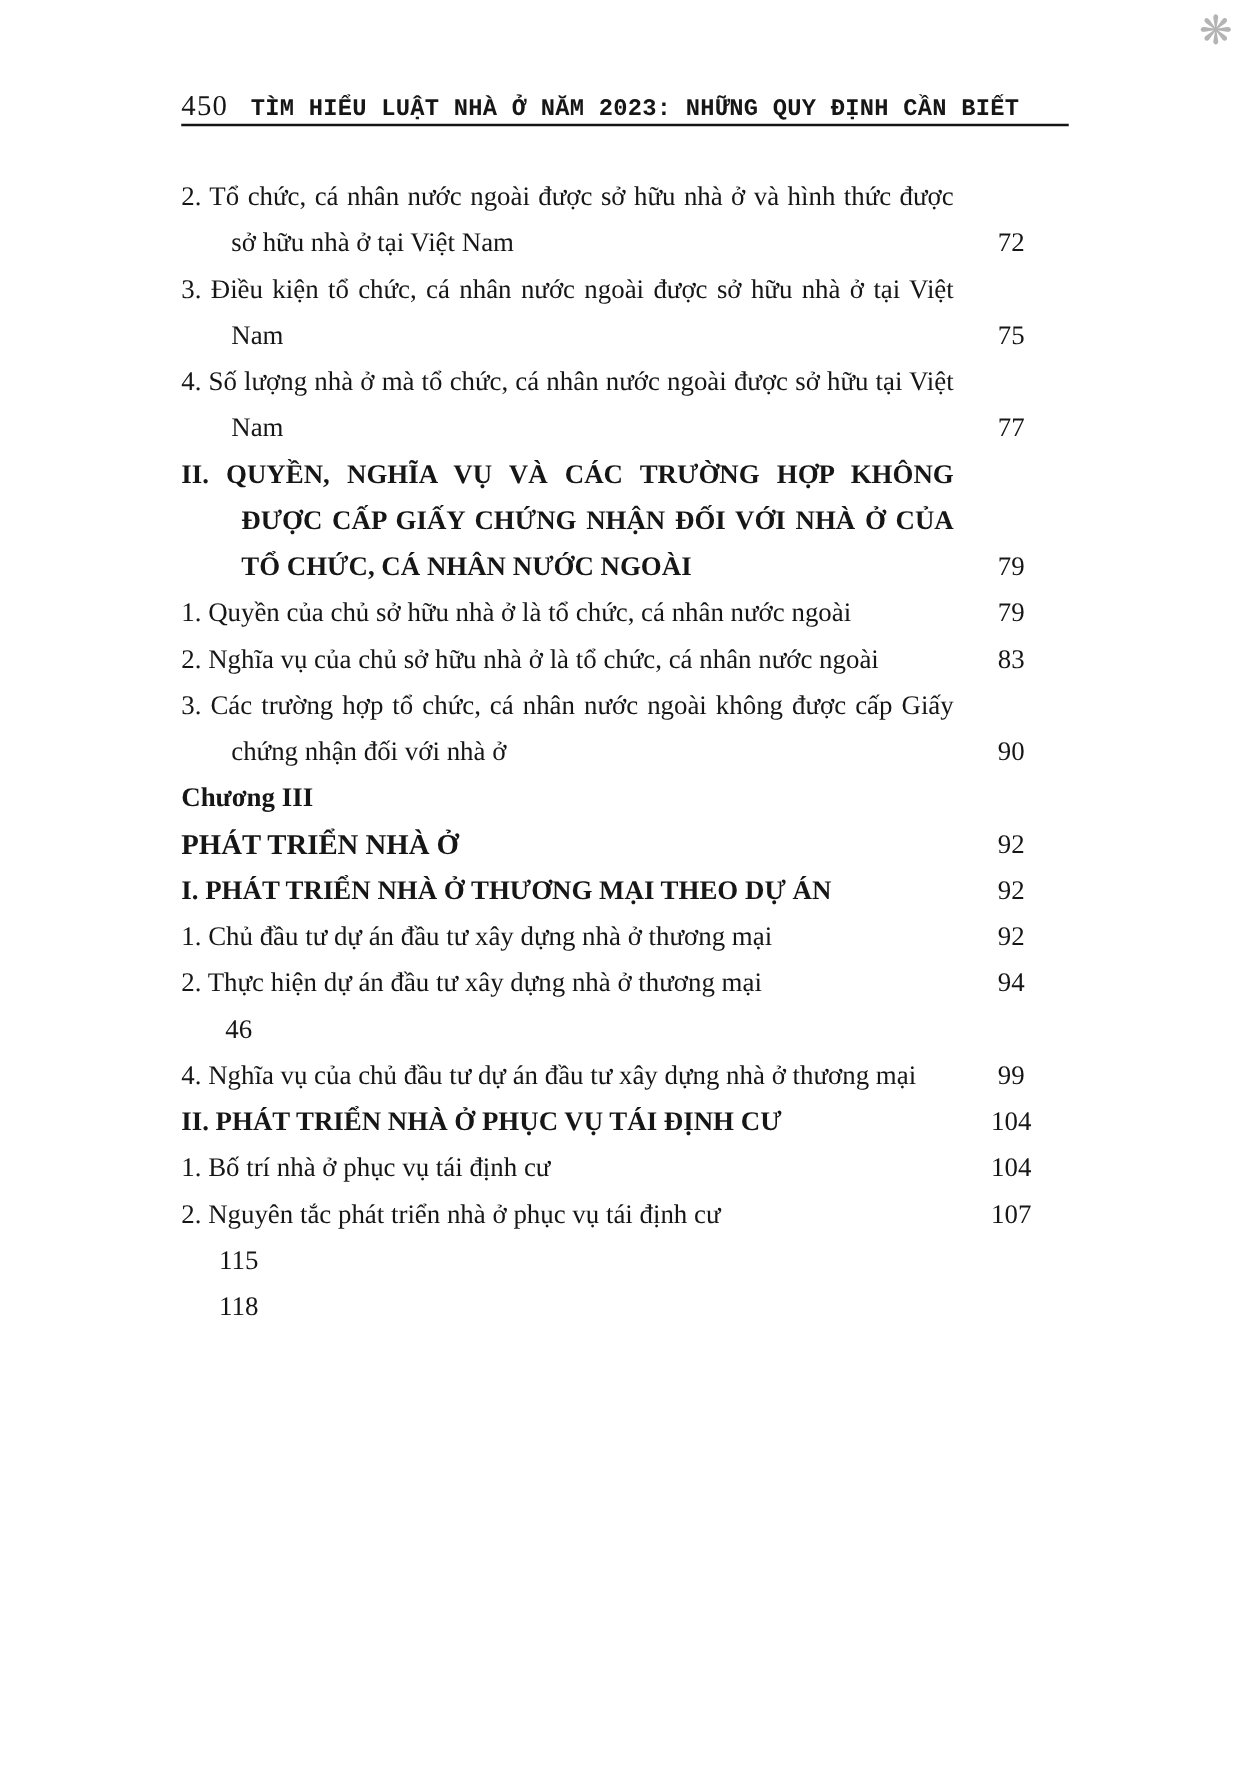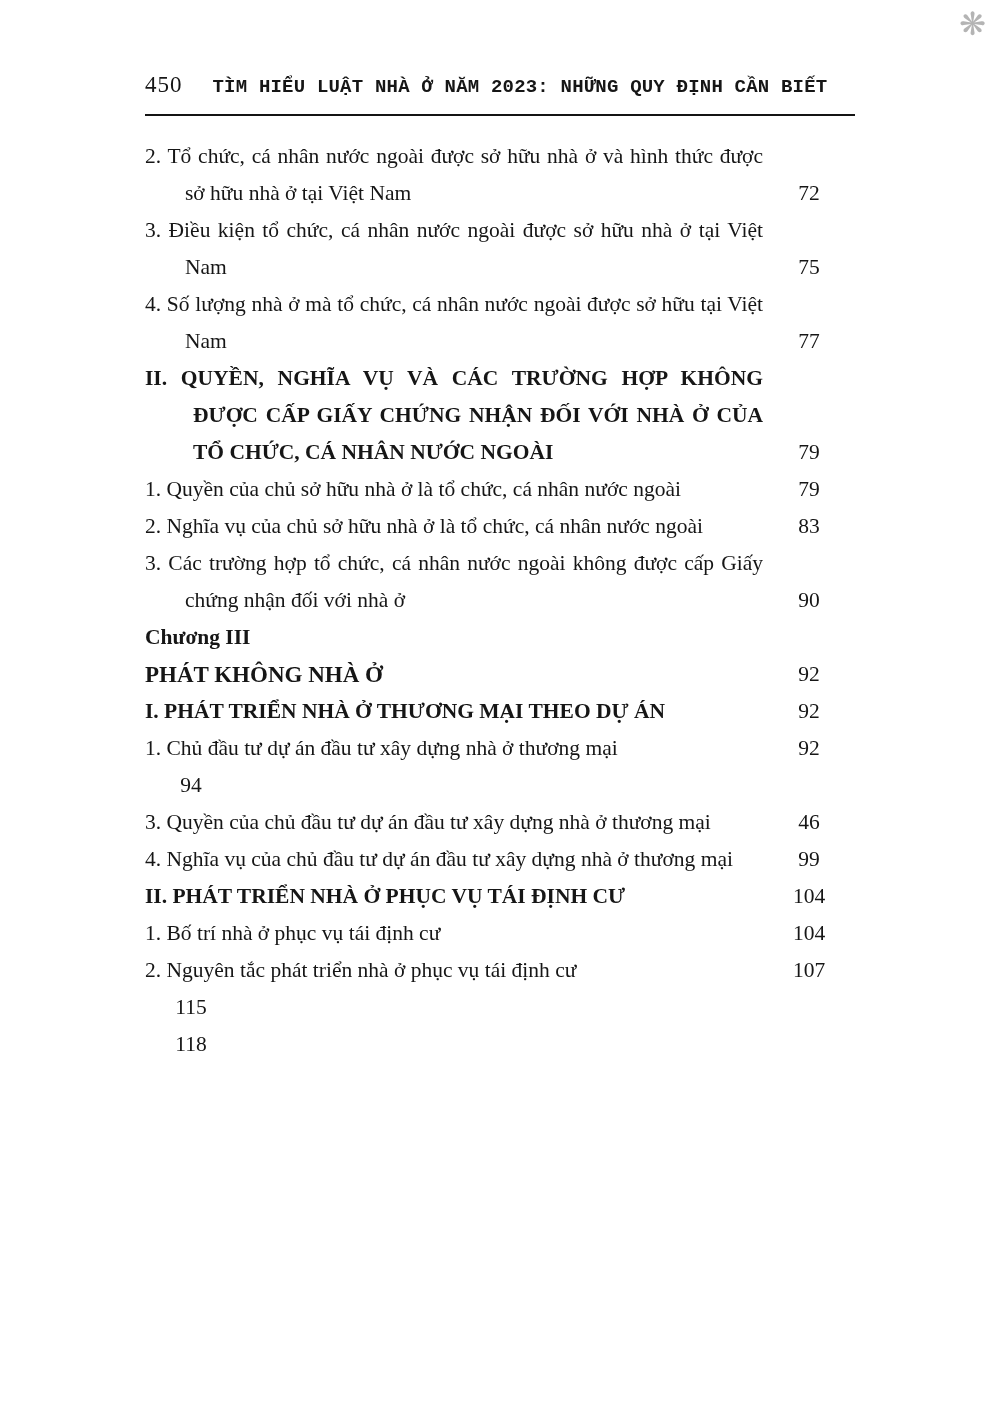--- a/index.html
+++ b/index.html
@@ -23,37 +23,37 @@
     color: #b4b4b4;
     line-height: 1;
     font-family: "DejaVu Sans", sans-serif;
   }
   .page {
     padding: 72px 145px 0 145px;
   }
   .header {
     display: flex;
     align-items: baseline;
-    gap: 30px;
+    gap: 18px;
     border-bottom: 2.5px solid #141414;
-    padding-bottom: 16px;
+    padding-bottom: 1px;
   }
   .header .pgnum {
     font-size: 23px;
     letter-spacing: 1px;
   }
   .header .title {
     font-family: Liberation Mono, monospace;
     font-weight: bold;
     font-size: 19px;
     letter-spacing: 0.2px;
     white-space: nowrap;
   }
   .toc {
-    margin-top: 22px;
+    margin-top: 38px;
   }
   .entry {
     display: flex;
     align-items: flex-end;
     font-size: 21.5px;
     line-height: 37px;
   }
   .entry .t {
     flex: 1;
     text-align: justify;
@@ -131,40 +131,40 @@
       <div class="t">3. Các trường hợp tổ chức, cá nhân nước ngoài không được cấp Giấy chứng nhận đối với nhà ở</div>
       <div class="p">90</div>
     </div>
 
     <div class="entry center">
       <div class="t">Chương III</div>
       <div class="p"></div>
     </div>
 
     <div class="entry center titled">
-      <div class="t">PHÁT KHÔNG NHÀ Ở</div>
+      <div class="t">PHÁT TRIỂN NHÀ Ở</div>
       <div class="p">92</div>
     </div>
 
     <div class="entry bold">
       <div class="t">I. PHÁT TRIỂN NHÀ Ở THƯƠNG MẠI THEO DỰ ÁN</div>
       <div class="p">92</div>
     </div>
 
     <div class="entry">
       <div class="t">1. Chủ đầu tư dự án đầu tư xây dựng nhà ở thương mại</div>
       <div class="p">92</div>
     </div>
 
     <div class="entry">
+      <div class="t">2. Thực hiện dự án đầu tư xây dựng nhà ở thương mại</div>
       <div class="p">94</div>
     </div>
 
     <div class="entry">
-      <div class="t">3. Quyền của chủ đầu tư dự án đầu tư xây dựng nhà ở thương mại</div>
       <div class="p">46</div>
     </div>
 
     <div class="entry">
       <div class="t">4. Nghĩa vụ của chủ đầu tư dự án đầu tư xây dựng nhà ở thương mại</div>
       <div class="p">99</div>
     </div>
 
     <div class="entry bold">
       <div class="t">II. PHÁT TRIỂN NHÀ Ở PHỤC VỤ TÁI ĐỊNH CƯ</div>

